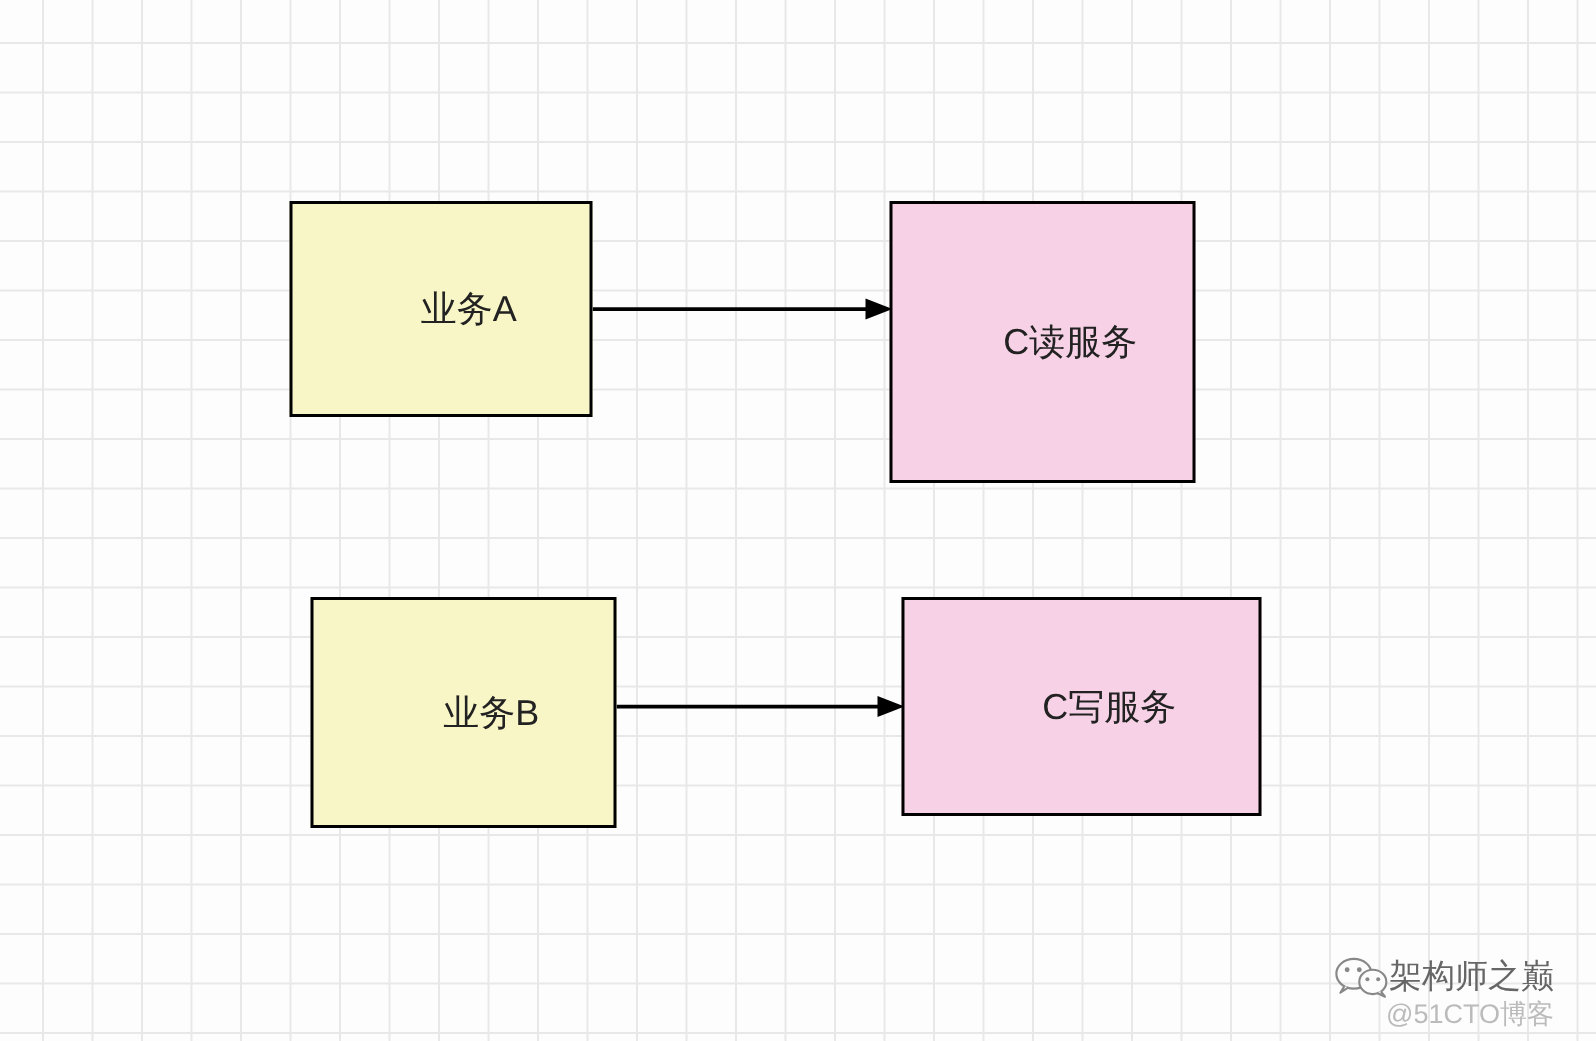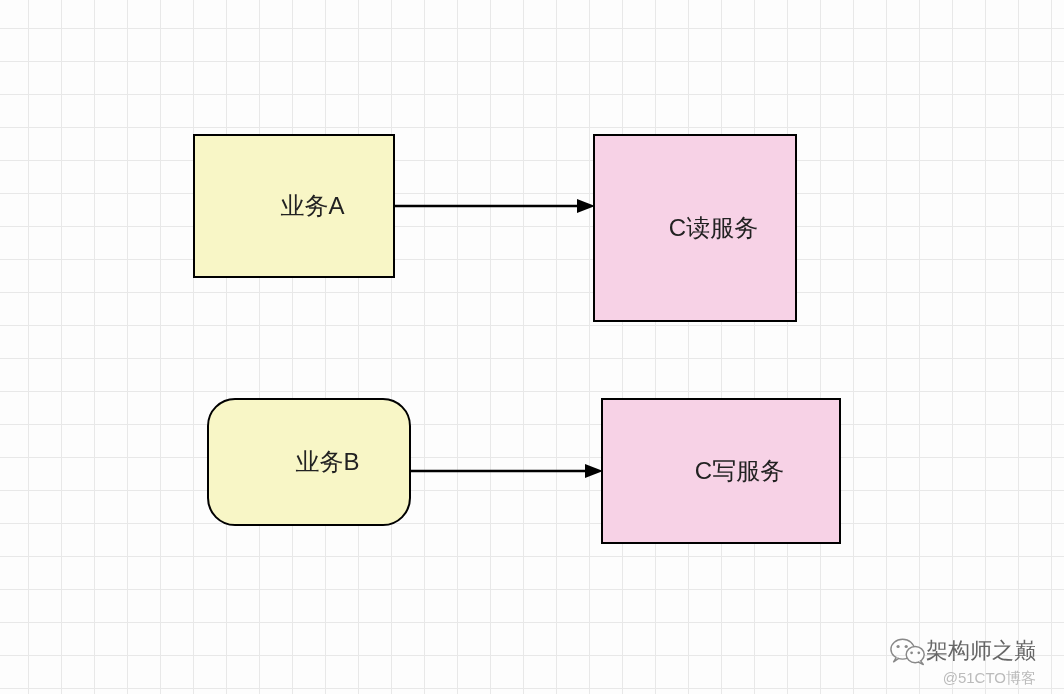--- a/index.html
+++ b/index.html
@@ -51,38 +51,38 @@
     .wechat-icon {
       width: 36px;
       height: 30px;
       position: relative;
     }
     .wechat-icon svg { width: 100%; height: 100%; }
     .sub-watermark {
       position: absolute;
       right: 28px;
       bottom: 6px;
-      font-size: 15px;
+      font-size: 18px;
       color: #bbb;
     }
   </style>
 </head>
 <body>
 
 <div class="grid-bg"></div>
 
 <div class="box box-yellow" style="left:193px; top:134px; width:202px; height:144px;">
   <span>业务A</span>
 </div>
 
 <div class="box box-pink" style="left:593px; top:134px; width:204px; height:188px;">
   <span>C读服务</span>
 </div>
 
-<div class="box box-yellow" style="left:207px; top:398px; width:204px; height:128px;border-radius:28px;">
+<div class="box box-yellow" style="left:207px; top:398px; width:204px; height:154px;">
   <span>业务B</span>
 </div>
 
 <div class="box box-pink" style="left:601px; top:398px; width:240px; height:146px;">
   <span>C写服务</span>
 </div>
 
 <svg class="arrow" style="left:395px; top:196px; width:200px; height:20px;" viewBox="0 0 200 20">
   <line x1="0" y1="10" x2="186" y2="10" stroke="#000" stroke-width="2.5"></line>
   <polygon points="200,10 182,3 182,17" fill="#000"></polygon>

